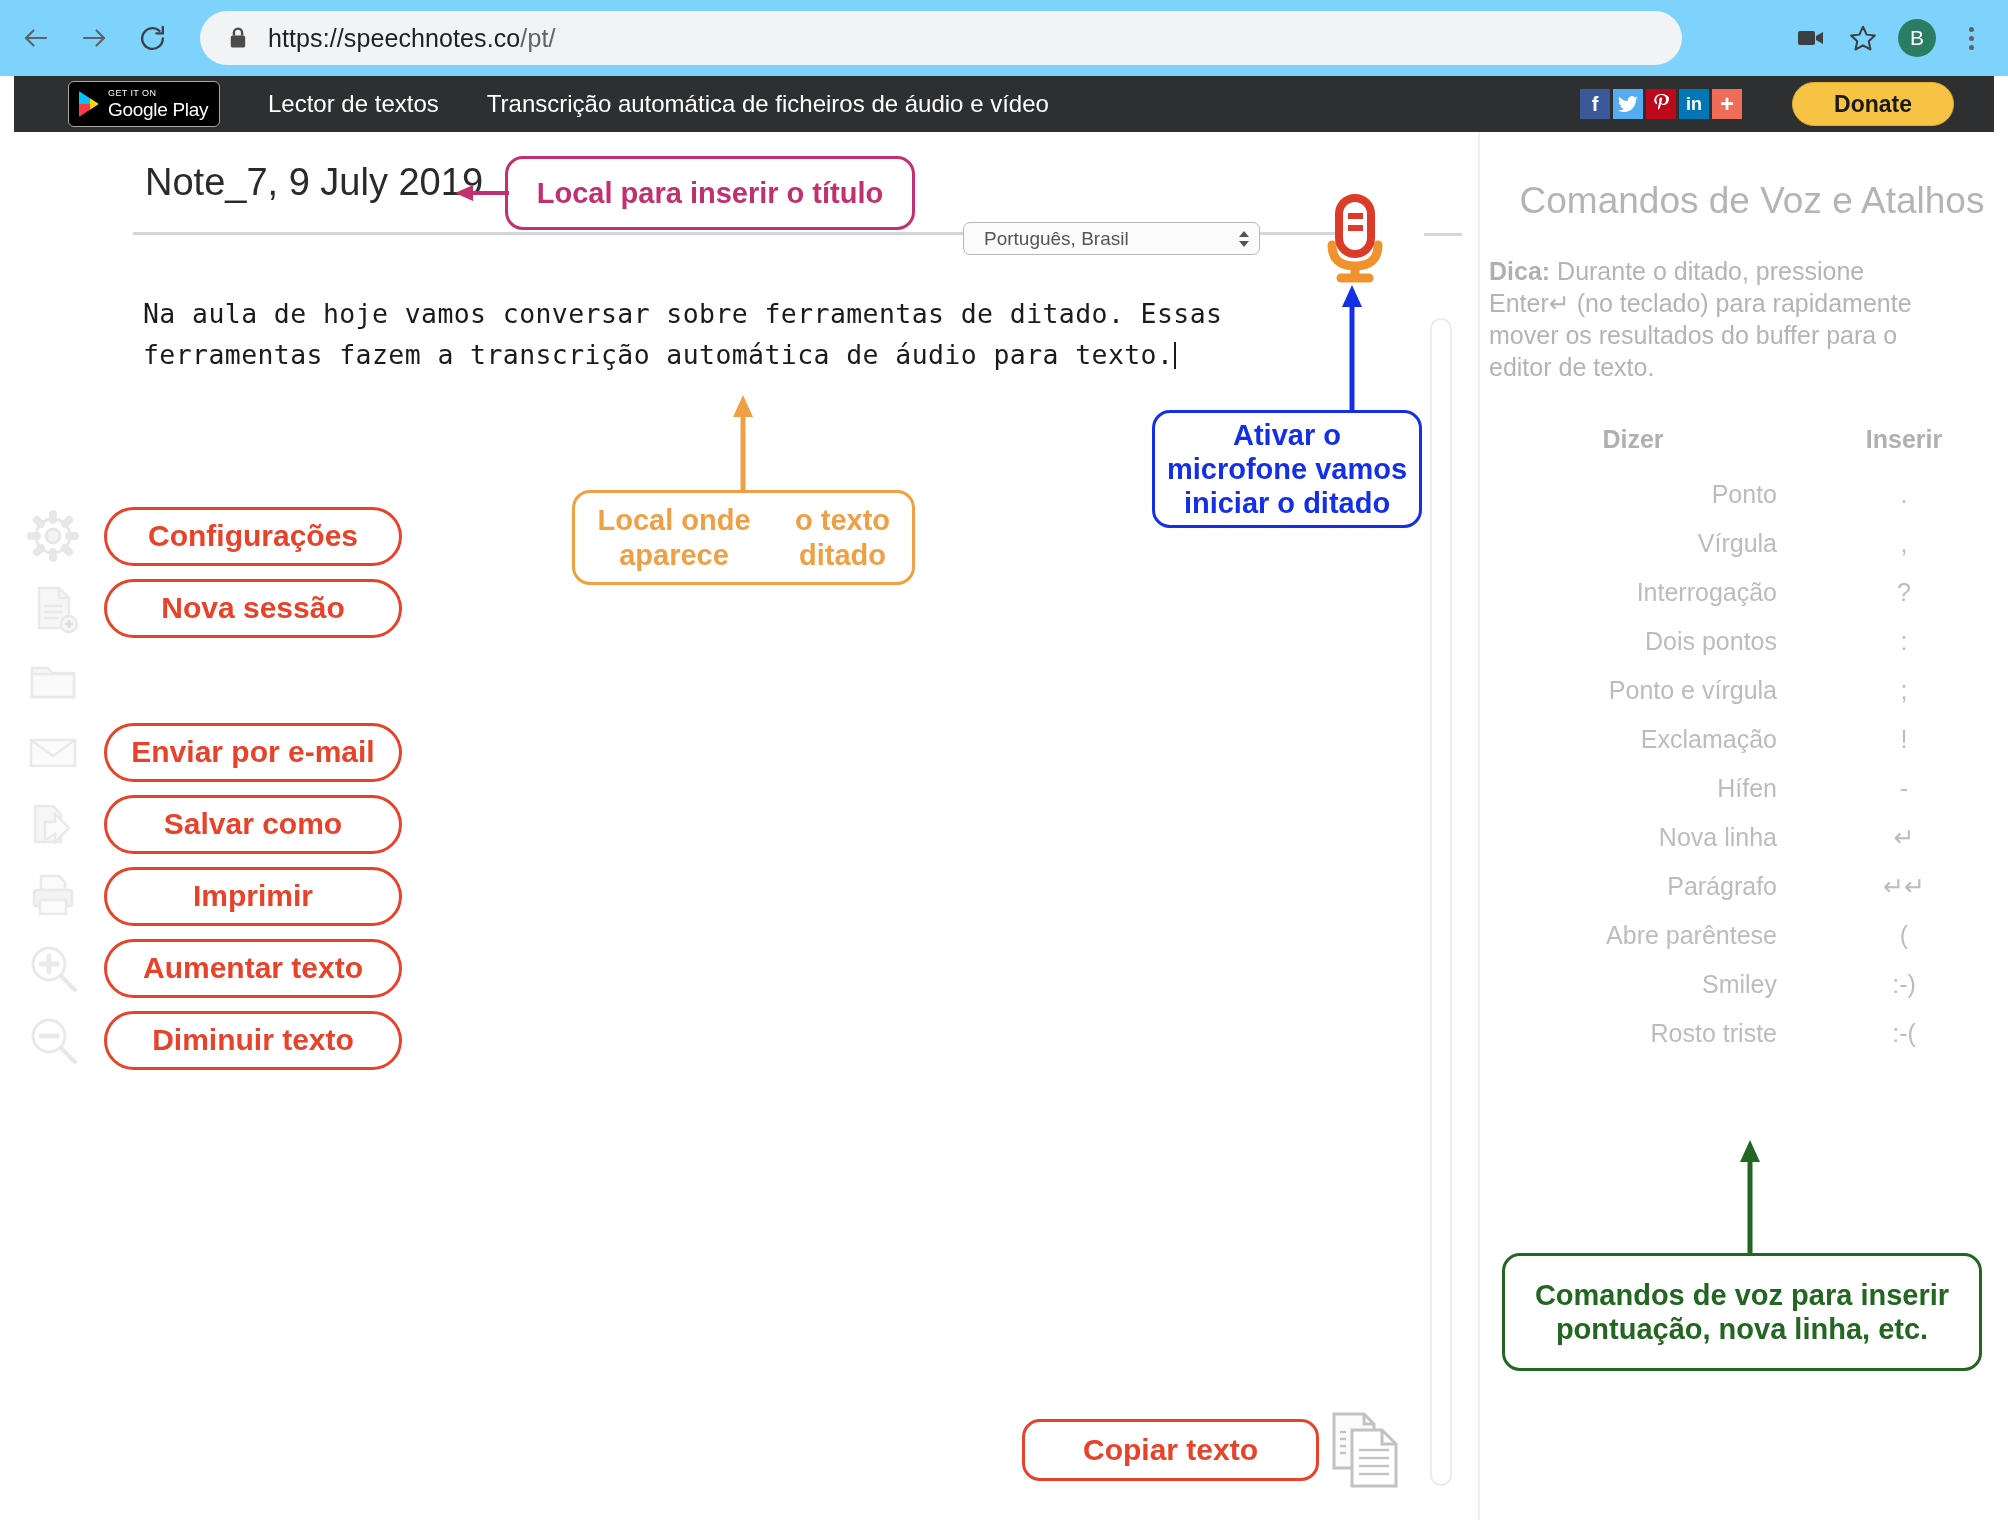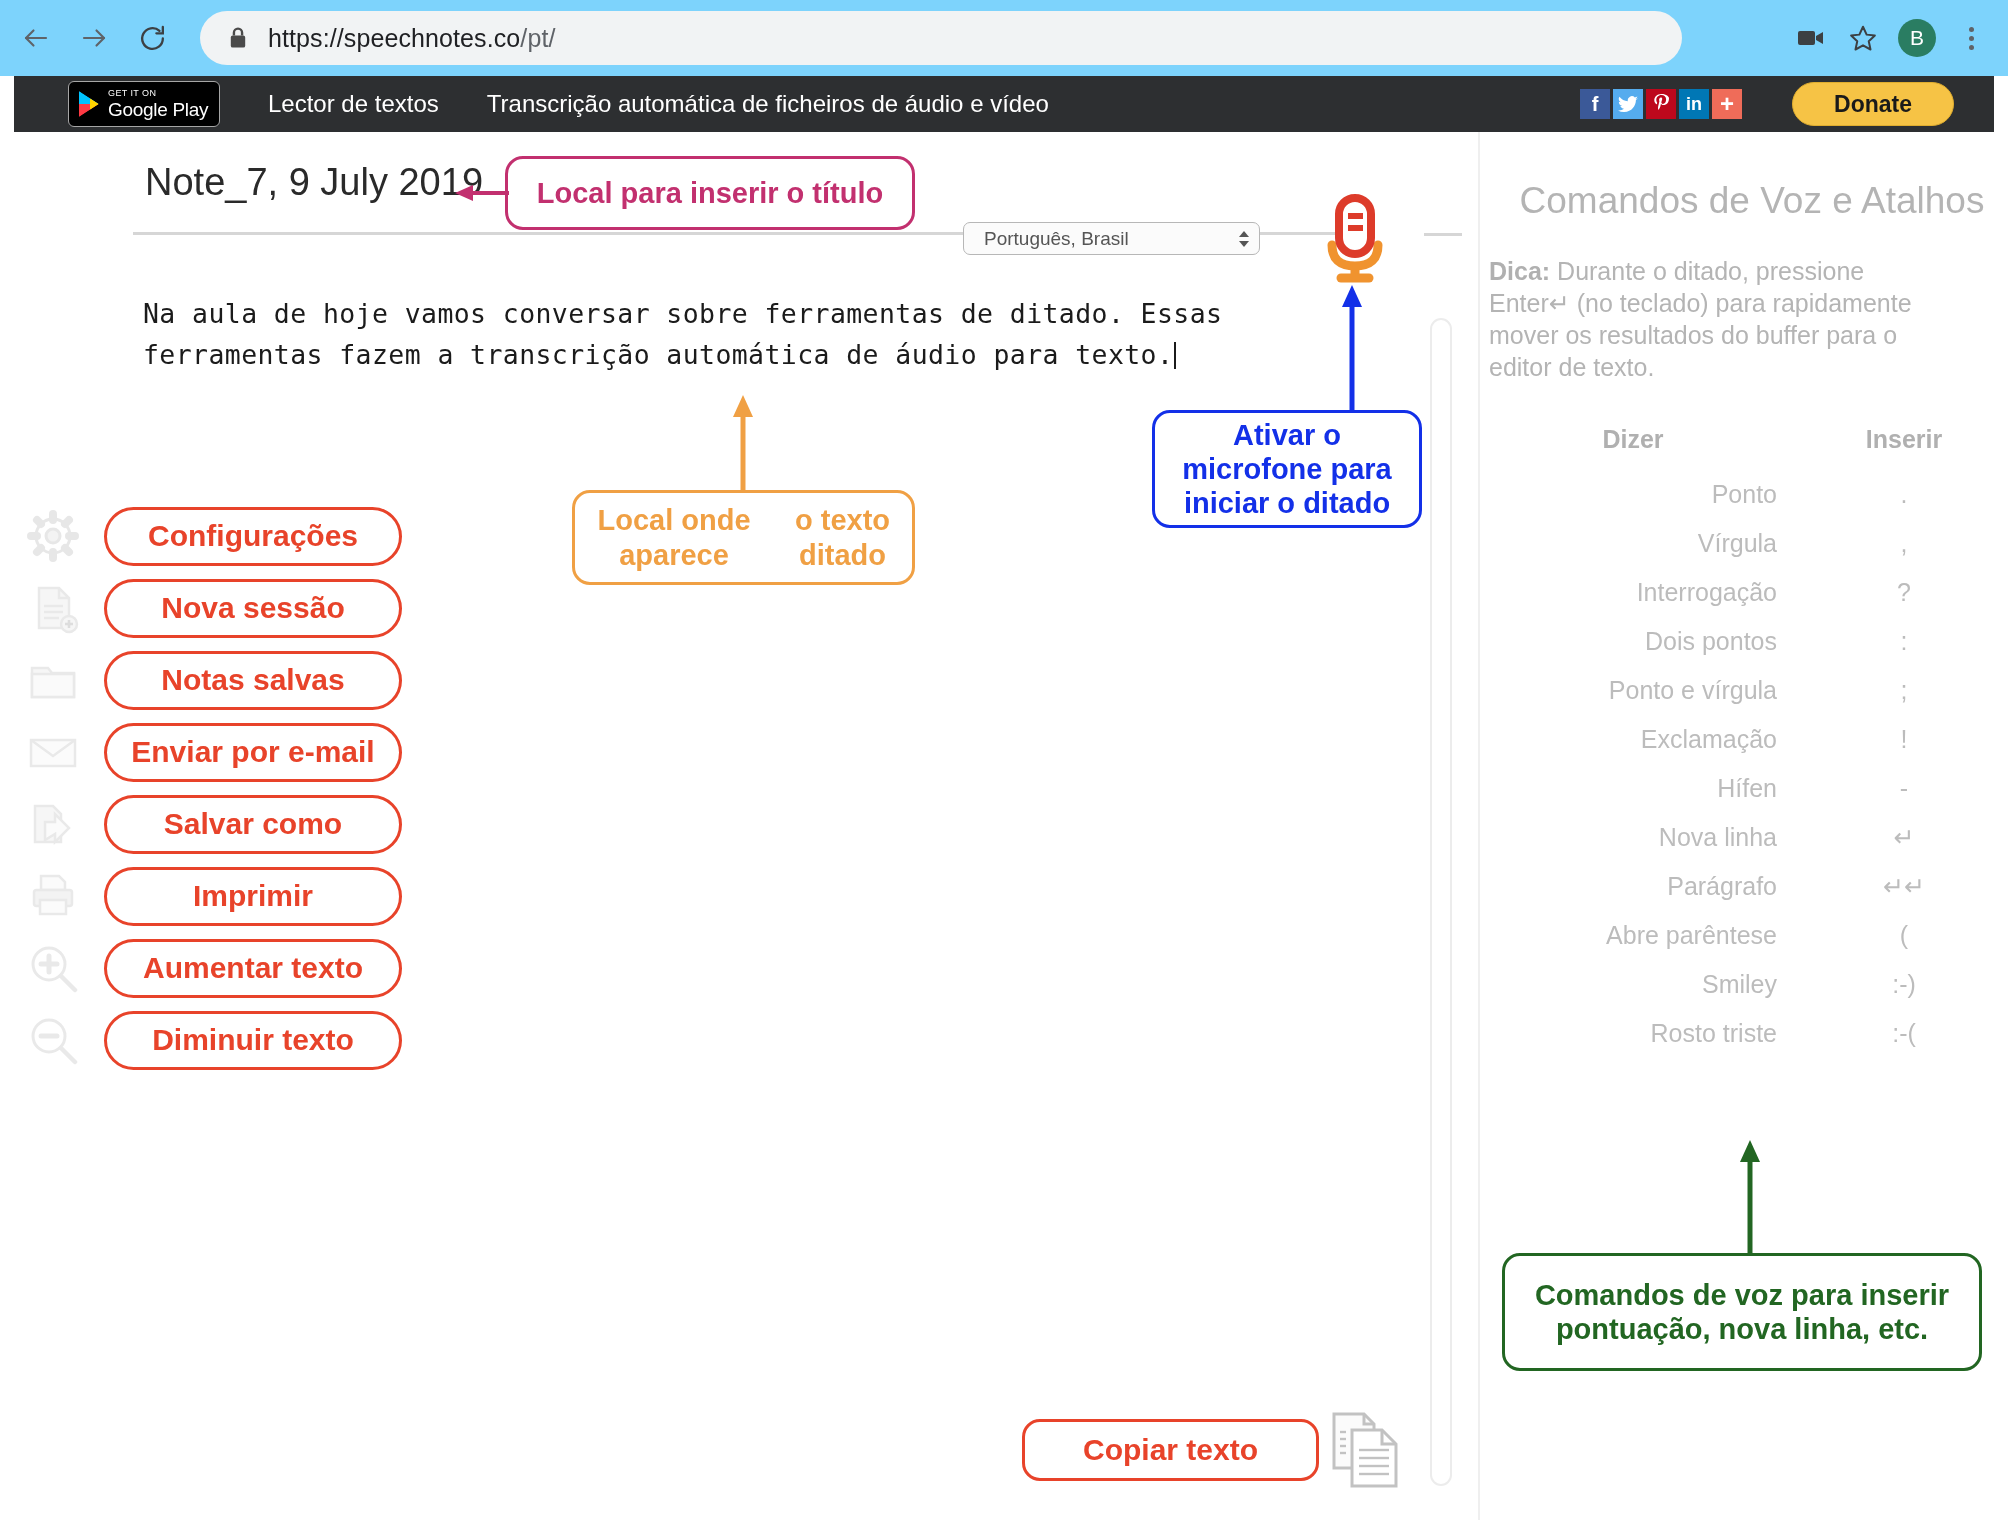--- a/index.html
+++ b/index.html
@@ -388,21 +388,20 @@
   <span class="pill side-pill">Nova sessão</span>
 </div>
 
 <div class="side-row" style="top:649px">
   <span class="side-icon">
     <svg width="56" height="56" viewBox="0 0 56 56">
       <path d="M7 16h16l4 5h22v24H7z" fill="#f2f2f2" stroke="#dcdcdc" stroke-width="2.5"></path>
       <path d="M7 22h42v23H7z" fill="#f7f7f7" stroke="#dcdcdc" stroke-width="2.5"></path>
     </svg>
   </span>
-  <span class="pill side-pill">Notas salvas</span>
 </div>
 
 <div class="side-row" style="top:721px">
   <span class="side-icon">
     <svg width="56" height="56" viewBox="0 0 56 56">
       <rect x="6" y="16" width="44" height="26" fill="#fafafa" stroke="#dcdcdc" stroke-width="2.5"></rect>
       <path d="M6 16l22 16 22-16" fill="none" stroke="#dcdcdc" stroke-width="2.5"></path>
     </svg>
   </span>
   <span class="pill side-pill">Enviar por e-mail</span>
@@ -464,21 +463,21 @@
   <span>Local onde aparece</span>
   <span>o texto ditado</span>
 </div>
 <svg id="callout-editor-arrow" width="30" height="100">
   <line x1="15" y1="98" x2="15" y2="20" stroke="#f0a044" stroke-width="5"></line>
   <polygon points="15,0 5,22 25,22" fill="#f0a044"></polygon>
 </svg>
 
 <div class="callout" id="callout-mic">
   <span>Ativar o</span>
-  <span>microfone para</span>
+  <span>microfone vamos</span>
   <span>iniciar o ditado</span>
 </div>
 <svg id="callout-mic-arrow" width="30" height="128">
   <line x1="15" y1="126" x2="15" y2="20" stroke="#1330e8" stroke-width="5"></line>
   <polygon points="15,0 5,22 25,22" fill="#1330e8"></polygon>
 </svg>
 
 <div class="callout" id="callout-commands">
   <span>Comandos de voz para inserir</span>
   <span>pontuação, nova linha, etc.</span>

